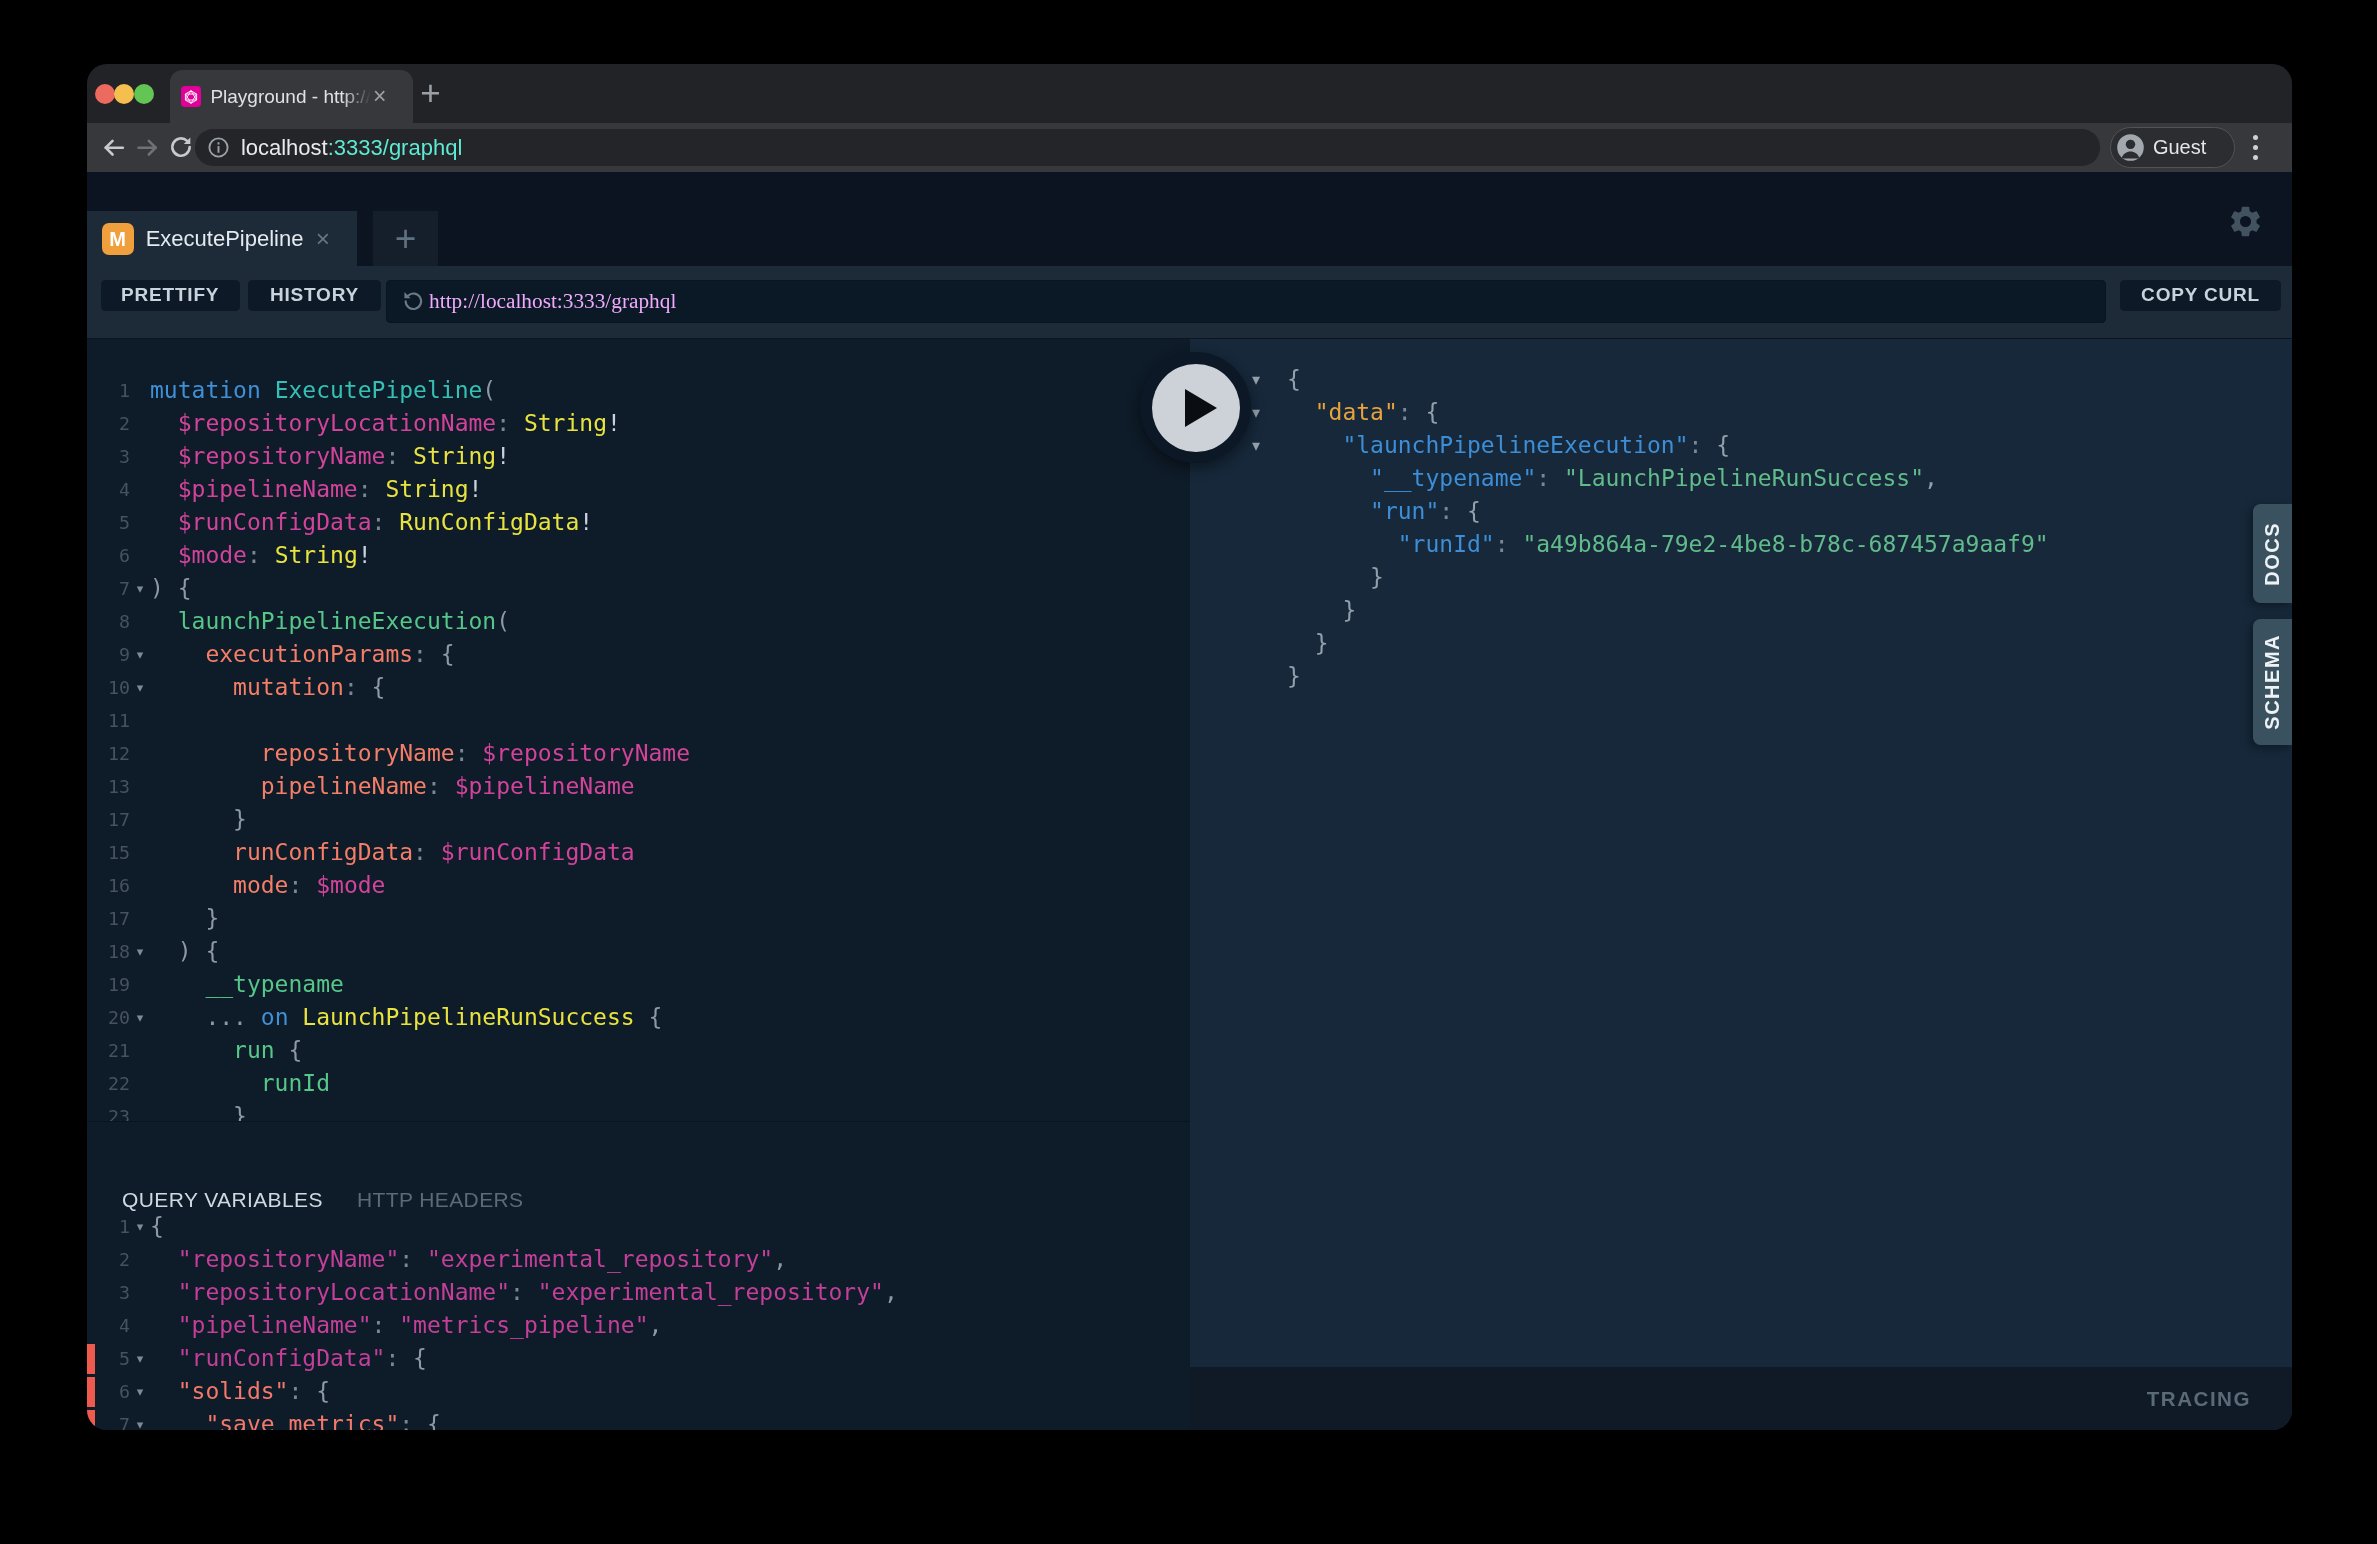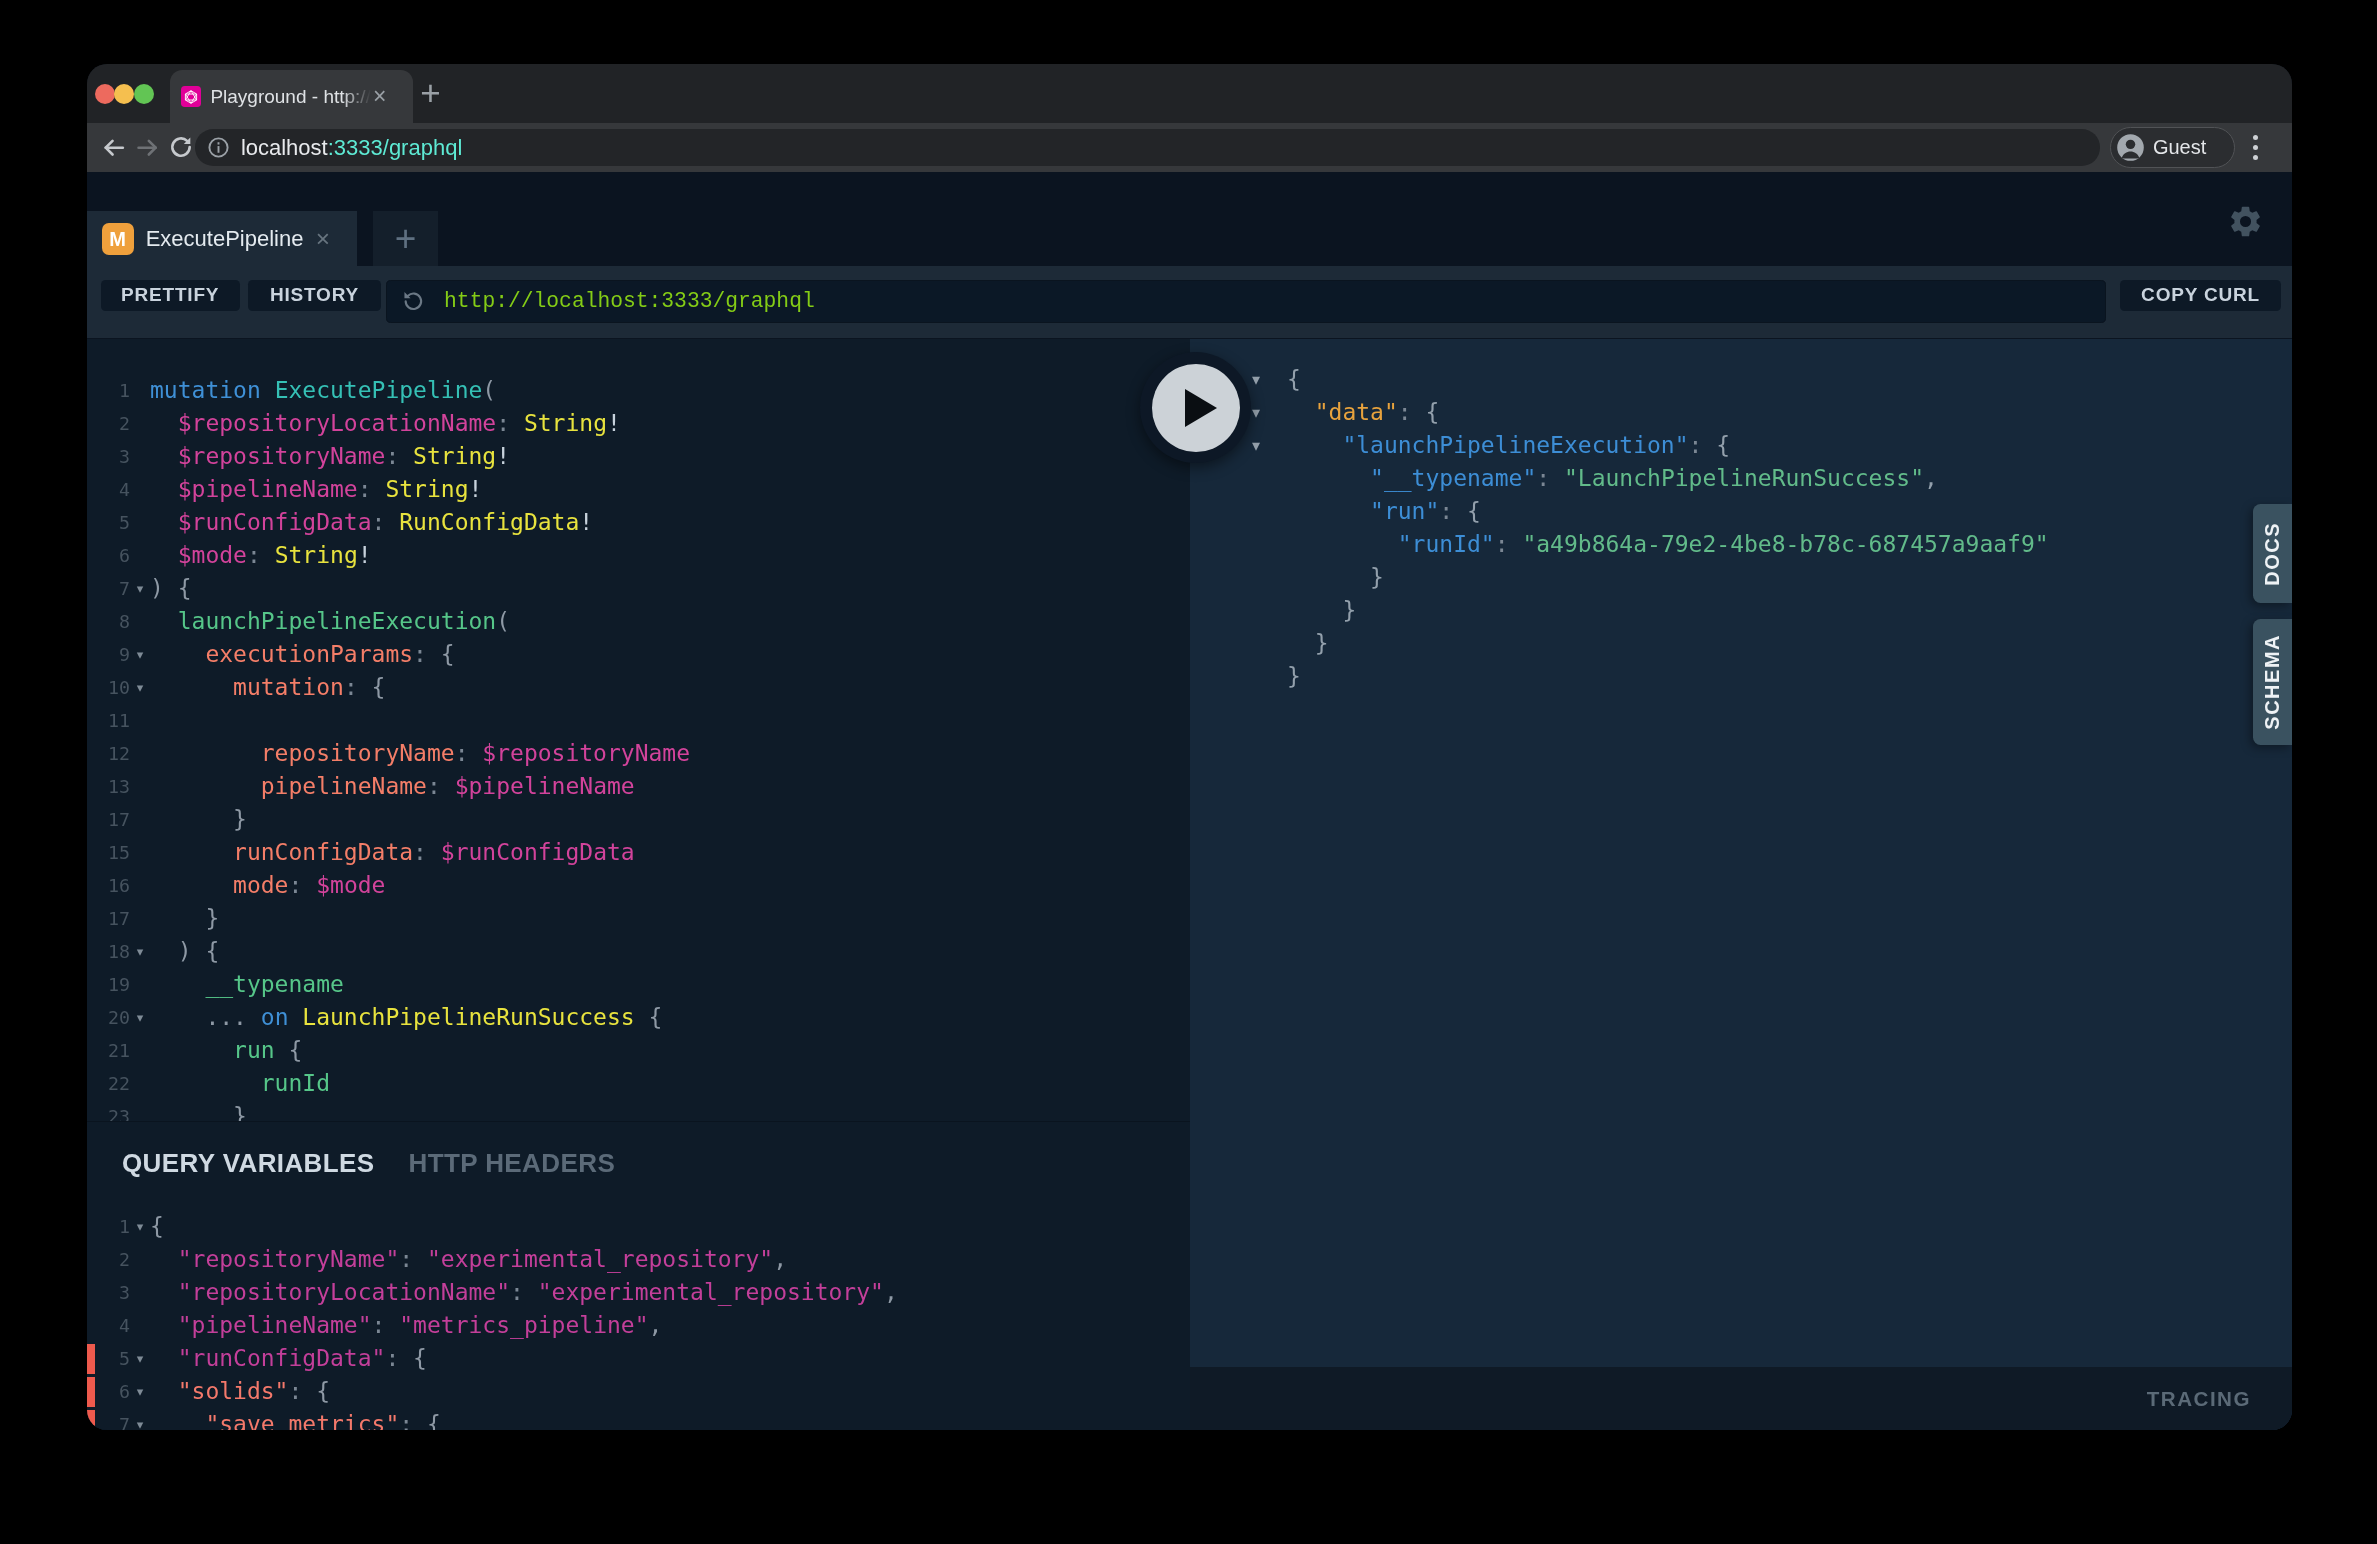--- a/index.html
+++ b/index.html
@@ -49,29 +49,29 @@
 
   .pg-toolbar{position:absolute;left:0;top:94px;right:0;height:72px;background:#1d2a37;}
   .tb-btn{position:absolute;top:13.7px;height:31px;background:#0d1926;border-radius:4.6px;color:#c9d3dd;font-weight:bold;
           font-size:19px;letter-spacing:0.8px;display:flex;align-items:center;justify-content:center;}
   #btn-prettify{left:13.7px;width:139px;}
   #btn-history{left:161px;width:133px;}
   #btn-copycurl{left:2033px;width:161px;}
   .endpoint{position:absolute;left:299px;top:13.7px;width:1720px;height:43px;background:#0b1826;border:0.8px solid #0a141f;
             border-radius:4.6px;display:flex;align-items:center;box-sizing:border-box;}
   .endpoint svg{margin-left:13.7px;flex:none;}
-  .endpoint input{background:transparent;border:none;outline:none;color:#84cc16;font-size:21.3px;margin-left:17px;
-                  width:1599px;font-family:Liberation Mono, monospace;}
+  .endpoint input{background:transparent;border:none;outline:none;color:#f0abfc;font-size:21.3px;margin-left:2px;
+                  width:1599px;font-family:Liberation Serif, serif;}
 
   .panes{position:absolute;left:0;top:167px;right:0;bottom:0;}
   .editor-pane{position:absolute;left:0;top:0;width:1103px;bottom:0;background:#0e1b28;}
   .editor-lines{position:absolute;left:0;top:0;right:0;height:782px;overflow:hidden;padding-top:35px;box-sizing:border-box;}
   .vars-panel{position:absolute;left:0;top:782px;right:0;bottom:0;background:#0e1b28;border-top:1.5px solid #0a141f;box-sizing:border-box;}
   .vars-header{position:absolute;left:35px;top:26px;display:flex;gap:34px;}
-  .vars-tab{font-size:26px;font-weight:bold;letter-spacing:0.4px;}
+  .vars-tab{font-size:21px;font-weight:normal;letter-spacing:0.4px;margin-top:40px;}
   .vars-tab.active{color:#cfd9e2;} .vars-tab.inactive{color:#5b6a78;}
   .vars-lines{position:absolute;left:0;top:88px;right:0;bottom:0;overflow:hidden;}
 
   .response-pane{position:absolute;left:1103px;top:0;right:0;bottom:0;background:#16283a;}
   .resp-lines{padding-top:23.6px;padding-left:59px;}
   .tracing-bar{position:absolute;left:0;right:0;bottom:0;height:63px;background:#0f1a26;display:flex;align-items:center;
                justify-content:flex-end;padding-right:41px;box-sizing:border-box;color:#5b6a77;font-weight:bold;
                font-size:20.6px;letter-spacing:1.5px;}
 
   

